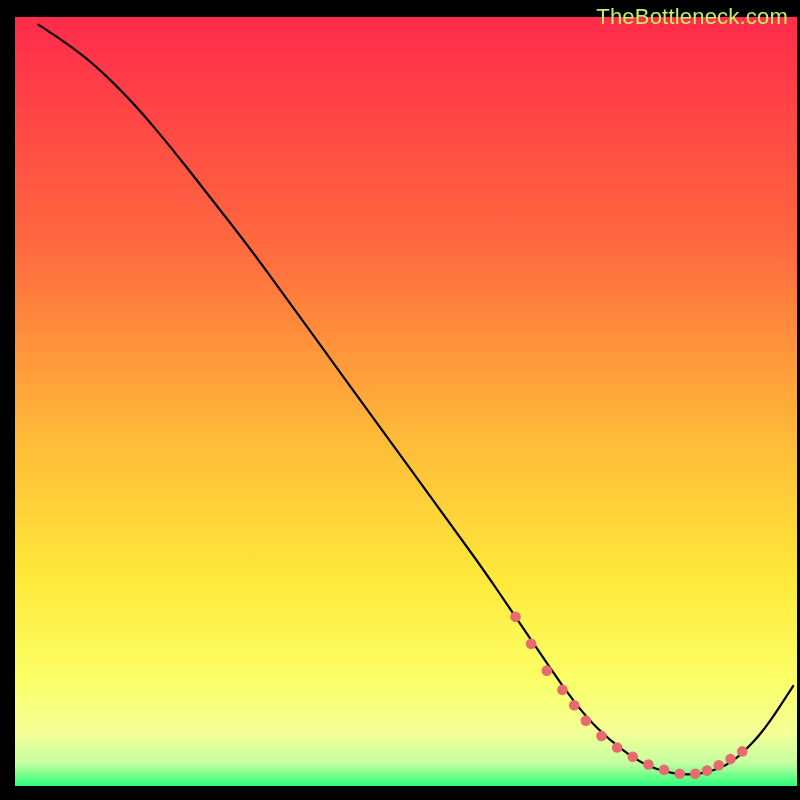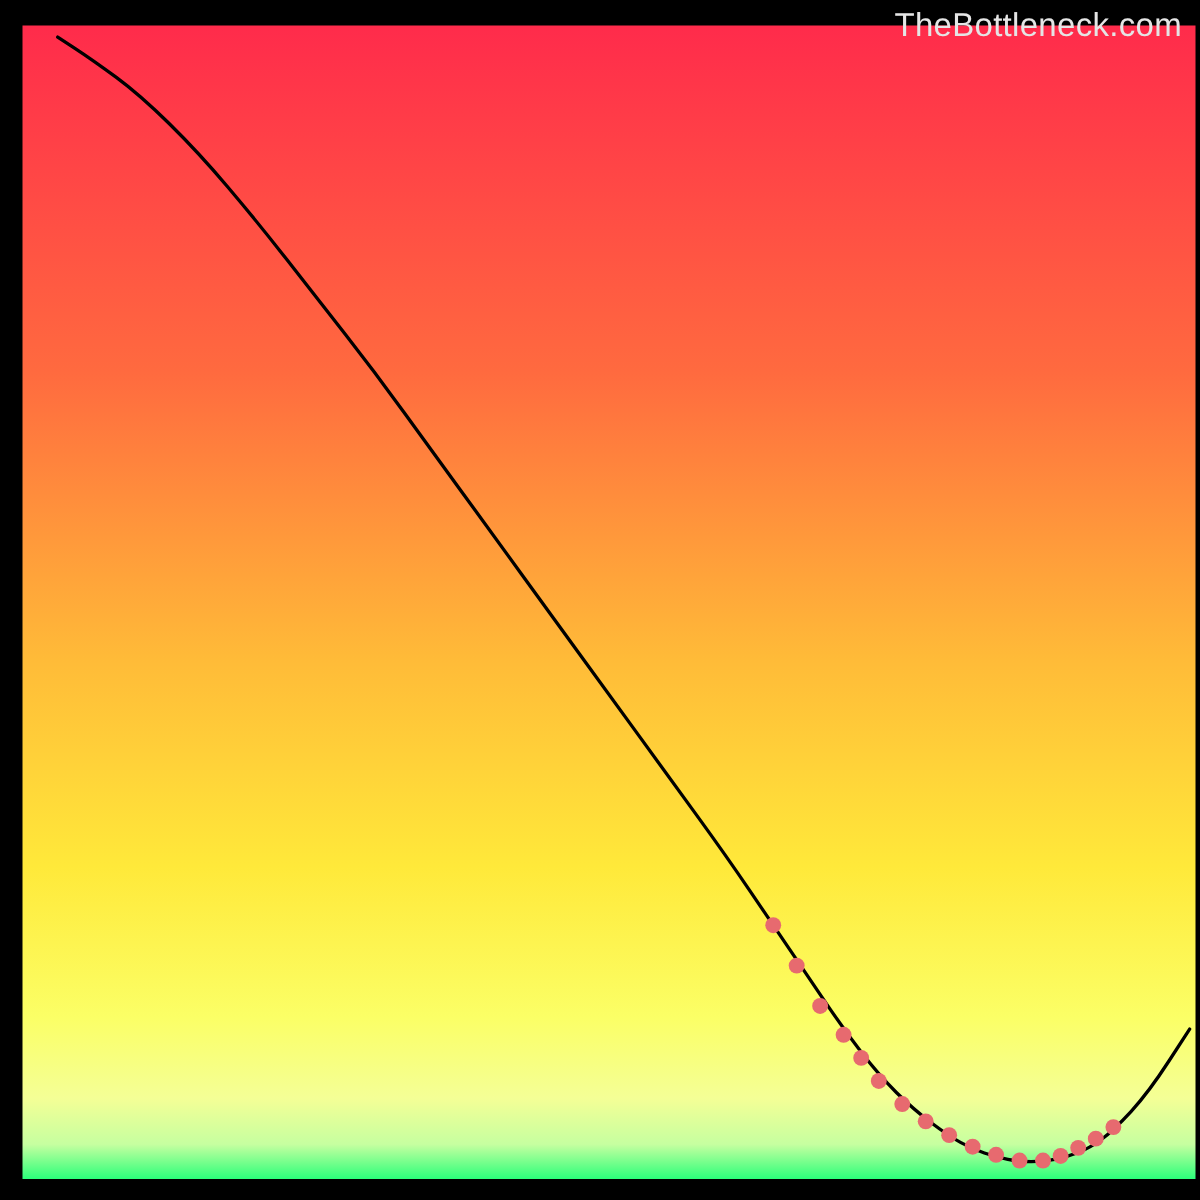--- a/index.html
+++ b/index.html
@@ -23,21 +23,21 @@
     width: 800px;
     height: 800px;
     display: block;
   }
   .watermark {
     position: absolute;
     top: 4px;
     right: 12px;
     font-family: Arial, Helvetica, sans-serif;
     font-size: 22px;
-    color: #e5e5e5;
+    color: #bef264;
     letter-spacing: 0.2px;
     font-weight: 500;
   }
 </style>
 </head>
 <body>
 
 <div class="stage">
   <svg class="plot" viewBox="0 0 800 800">
     <defs>

